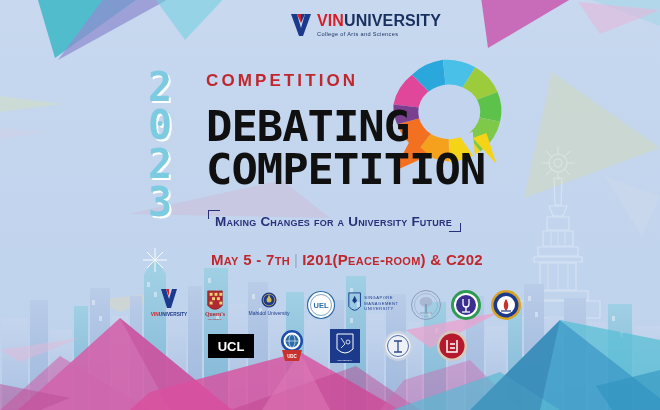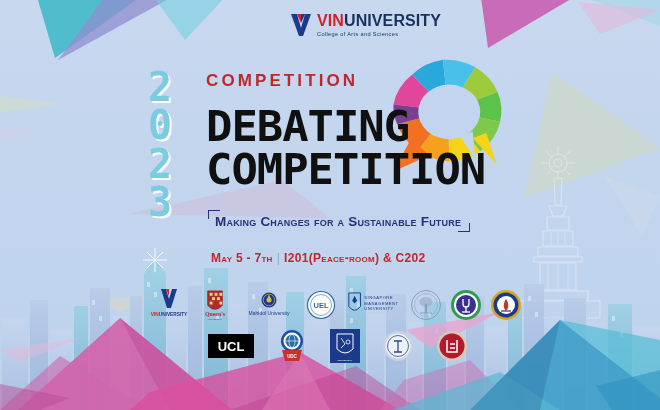--- a/index.html
+++ b/index.html
@@ -83,21 +83,21 @@
     right: 0; bottom: 0; border-right: 1.6px solid #2a2f7a; border-bottom: 1.6px solid #2a2f7a;
   }
   #tagline {
     font-size: 13.5px; font-weight: bold; color: #2a2f7a;
     letter-spacing: .2px; font-variant: small-caps; white-space: nowrap;
   }
 
   
   #dateline {
     position: absolute; left: 211px; top: 251px; z-index: 18;
-    font-size: 12px; font-weight: bold; color: #c0272d;
+    font-size: 15px; font-weight: bold; color: #c0272d;
     font-variant: small-caps; letter-spacing: .3px; white-space: nowrap;
   }
   #dateline .sep { color: #9aa6c4; font-weight: normal; padding: 0 4px; }
 
   
   #logos { position: absolute; left: 0; top: 286px; width: 660px; z-index: 19; }
   .logorow { display: flex; align-items: center; justify-content: center; }
   #row1 { height: 38px; gap: 8px; padding-left: 10px; }
   #row2 { height: 40px; gap: 22px; margin-top: 2px; padding-left: 16px; }
   .logo { display: flex; align-items: center; justify-content: center; }
@@ -323,21 +323,21 @@
     </g>
   </svg>
 
   <div id="titleblock">
     <div id="intervarsity">COMPETITION</div>
     <div id="debating" class="bigline">DEBATING</div>
     <div id="competition" class="bigline">COMPETITION</div>
   </div>
 
   <div id="tagline-wrap">
-    <div id="tagline">Making Changes for a Sustainable Future</div>
+    <div id="tagline">Making Changes for a University Future</div>
   </div>
 
   <div id="dateline">
     <span>May 5 - 7th</span><span class="sep">|</span><span>I201(Peace-room) &amp; C202</span>
   </div>
 
   <div id="logos">
 
     <div class="logorow" id="row1">
 

